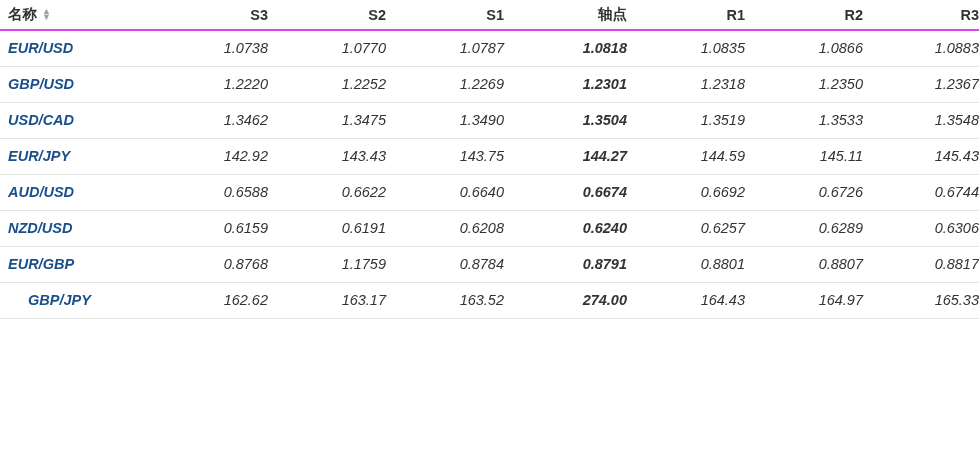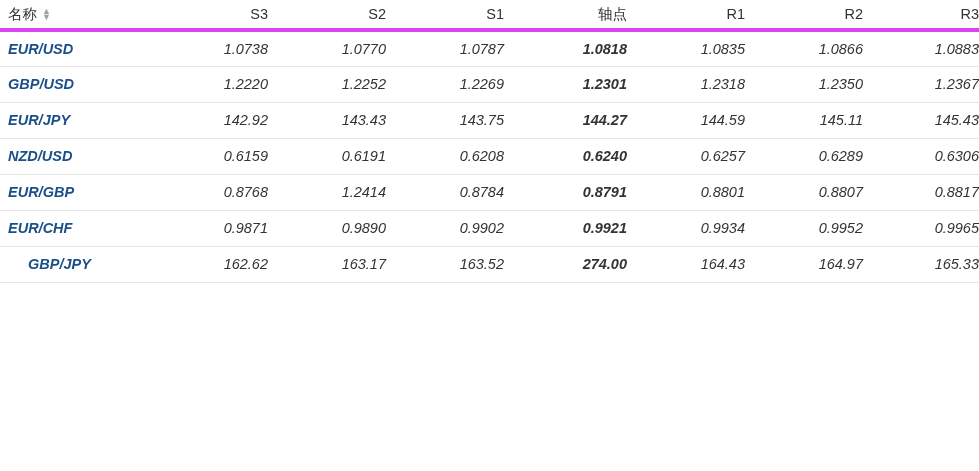--- a/index.html
+++ b/index.html
@@ -19,26 +19,26 @@
     border-collapse: collapse;
     table-layout: fixed;
   }
   table.pivot-table th,
   table.pivot-table td {
     padding: 0;
     margin: 0;
   }
   thead th {
     font-size: 14.5px;
-    font-weight: normal;
+    font-weight: bold;
     color: #333333;
     background: #ffffff;
     height: 30px;
     vertical-align: middle;
-    border-bottom: 4px solid #d946ef;
+    border-bottom: 2px solid #d946ef;
     text-align: right;
     padding-right: 16px;
     box-sizing: border-box;
   }
   thead th.col-name {
     text-align: left;
     padding-left: 8px;
     padding-right: 0;
   }
   .sort-arrows {
@@ -132,58 +132,68 @@
       <td class="col-name"><a class="name-link">GBP/USD</a></td>
       <td>1.2220</td>
       <td>1.2252</td>
       <td>1.2269</td>
       <td class="pivot-cell">1.2301</td>
       <td>1.2318</td>
       <td>1.2350</td>
       <td>1.2367</td>
     </tr>
     <tr>
+      <td class="col-name"><a class="name-link">USD/CAD</a></td>
+      <td>1.3462</td>
+      <td>1.3475</td>
+      <td>1.3490</td>
+      <td class="pivot-cell">1.3504</td>
+      <td>1.3519</td>
+      <td>1.3533</td>
+      <td>1.3548</td>
+    </tr>
+    <tr>
       <td class="col-name"><a class="name-link">EUR/JPY</a></td>
       <td>142.92</td>
       <td>143.43</td>
       <td>143.75</td>
       <td class="pivot-cell">144.27</td>
       <td>144.59</td>
       <td>145.11</td>
       <td>145.43</td>
     </tr>
     <tr>
+      <td class="col-name"><a class="name-link">AUD/USD</a></td>
+      <td>0.6588</td>
+      <td>0.6622</td>
+      <td>0.6640</td>
+      <td class="pivot-cell">0.6674</td>
+      <td>0.6692</td>
+      <td>0.6726</td>
+      <td>0.6744</td>
+    </tr>
+    <tr>
       <td class="col-name"><a class="name-link">NZD/USD</a></td>
       <td>0.6159</td>
       <td>0.6191</td>
       <td>0.6208</td>
       <td class="pivot-cell">0.6240</td>
       <td>0.6257</td>
       <td>0.6289</td>
       <td>0.6306</td>
     </tr>
     <tr>
       <td class="col-name"><a class="name-link">EUR/GBP</a></td>
       <td>0.8768</td>
-      <td>1.2414</td>
+      <td>1.1759</td>
       <td>0.8784</td>
       <td class="pivot-cell">0.8791</td>
       <td>0.8801</td>
       <td>0.8807</td>
       <td>0.8817</td>
-    </tr>
-    <tr>
-      <td class="col-name"><a class="name-link">EUR/CHF</a></td>
-      <td>0.9871</td>
-      <td>0.9890</td>
-      <td>0.9902</td>
-      <td class="pivot-cell">0.9921</td>
-      <td>0.9934</td>
-      <td>0.9952</td>
-      <td>0.9965</td>
     </tr>
     <tr>
       <td class="col-name"><a class="name-link">GBP/JPY</a></td>
       <td>162.62</td>
       <td>163.17</td>
       <td>163.52</td>
       <td class="pivot-cell">274.00</td>
       <td>164.43</td>
       <td>164.97</td>
       <td>165.33</td>

